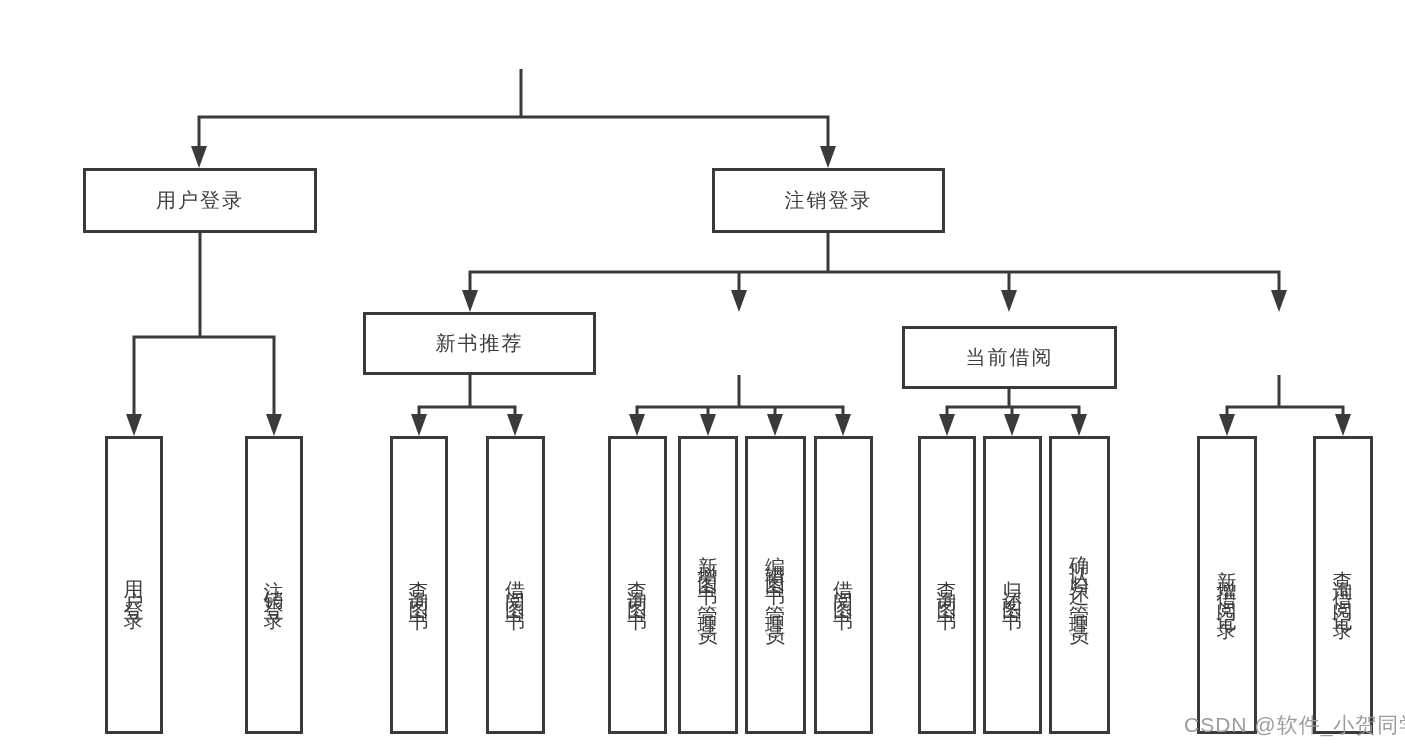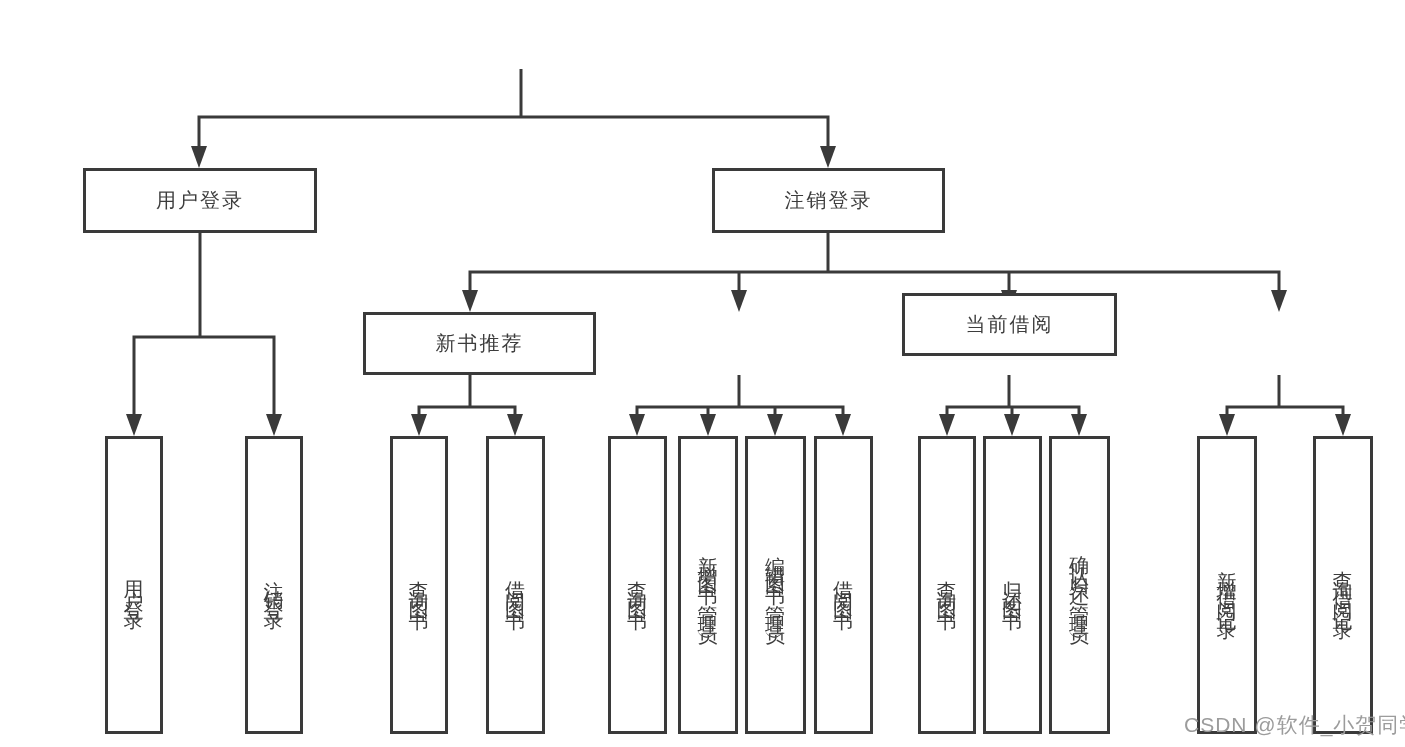--- a/index.html
+++ b/index.html
@@ -126,21 +126,21 @@
       <polygon points="1219,414 1235,414 1227,436"></polygon>
       <polygon points="1335,414 1351,414 1343,436"></polygon>
     </g>
   </svg>
 
 
   <div class="node" style="left:83px;top:168px;width:234px;height:65px;">用户登录</div>
   <div class="node" style="left:712px;top:168px;width:233px;height:65px;">注销登录</div>
 
   <div class="node" style="left:363px;top:312px;width:233px;height:63px;">新书推荐</div>
-  <div class="node" style="left:902px;top:293px;width:215px;height:63px;">当前借阅</div>
+  <div class="node" style="left:902px;top:326px;width:215px;height:63px;">当前借阅</div>
 
   <div class="vnode" style="left:105px;top:436px;width:58px;height:298px;">用户登录</div>
   <div class="vnode" style="left:245px;top:436px;width:58px;height:298px;">注销登录</div>
 
   <div class="vnode" style="left:390px;top:436px;width:58px;height:298px;">查询图书</div>
   <div class="vnode" style="left:486px;top:436px;width:59px;height:298px;">借阅图书</div>
 
   <div class="vnode" style="left:608px;top:436px;width:59px;height:298px;">查询图书</div>
   <div class="vnode" style="left:678px;top:436px;width:60px;height:298px;">新增图书（管理员）</div>
   <div class="vnode" style="left:745px;top:436px;width:61px;height:298px;">编辑图书（管理员）</div>

